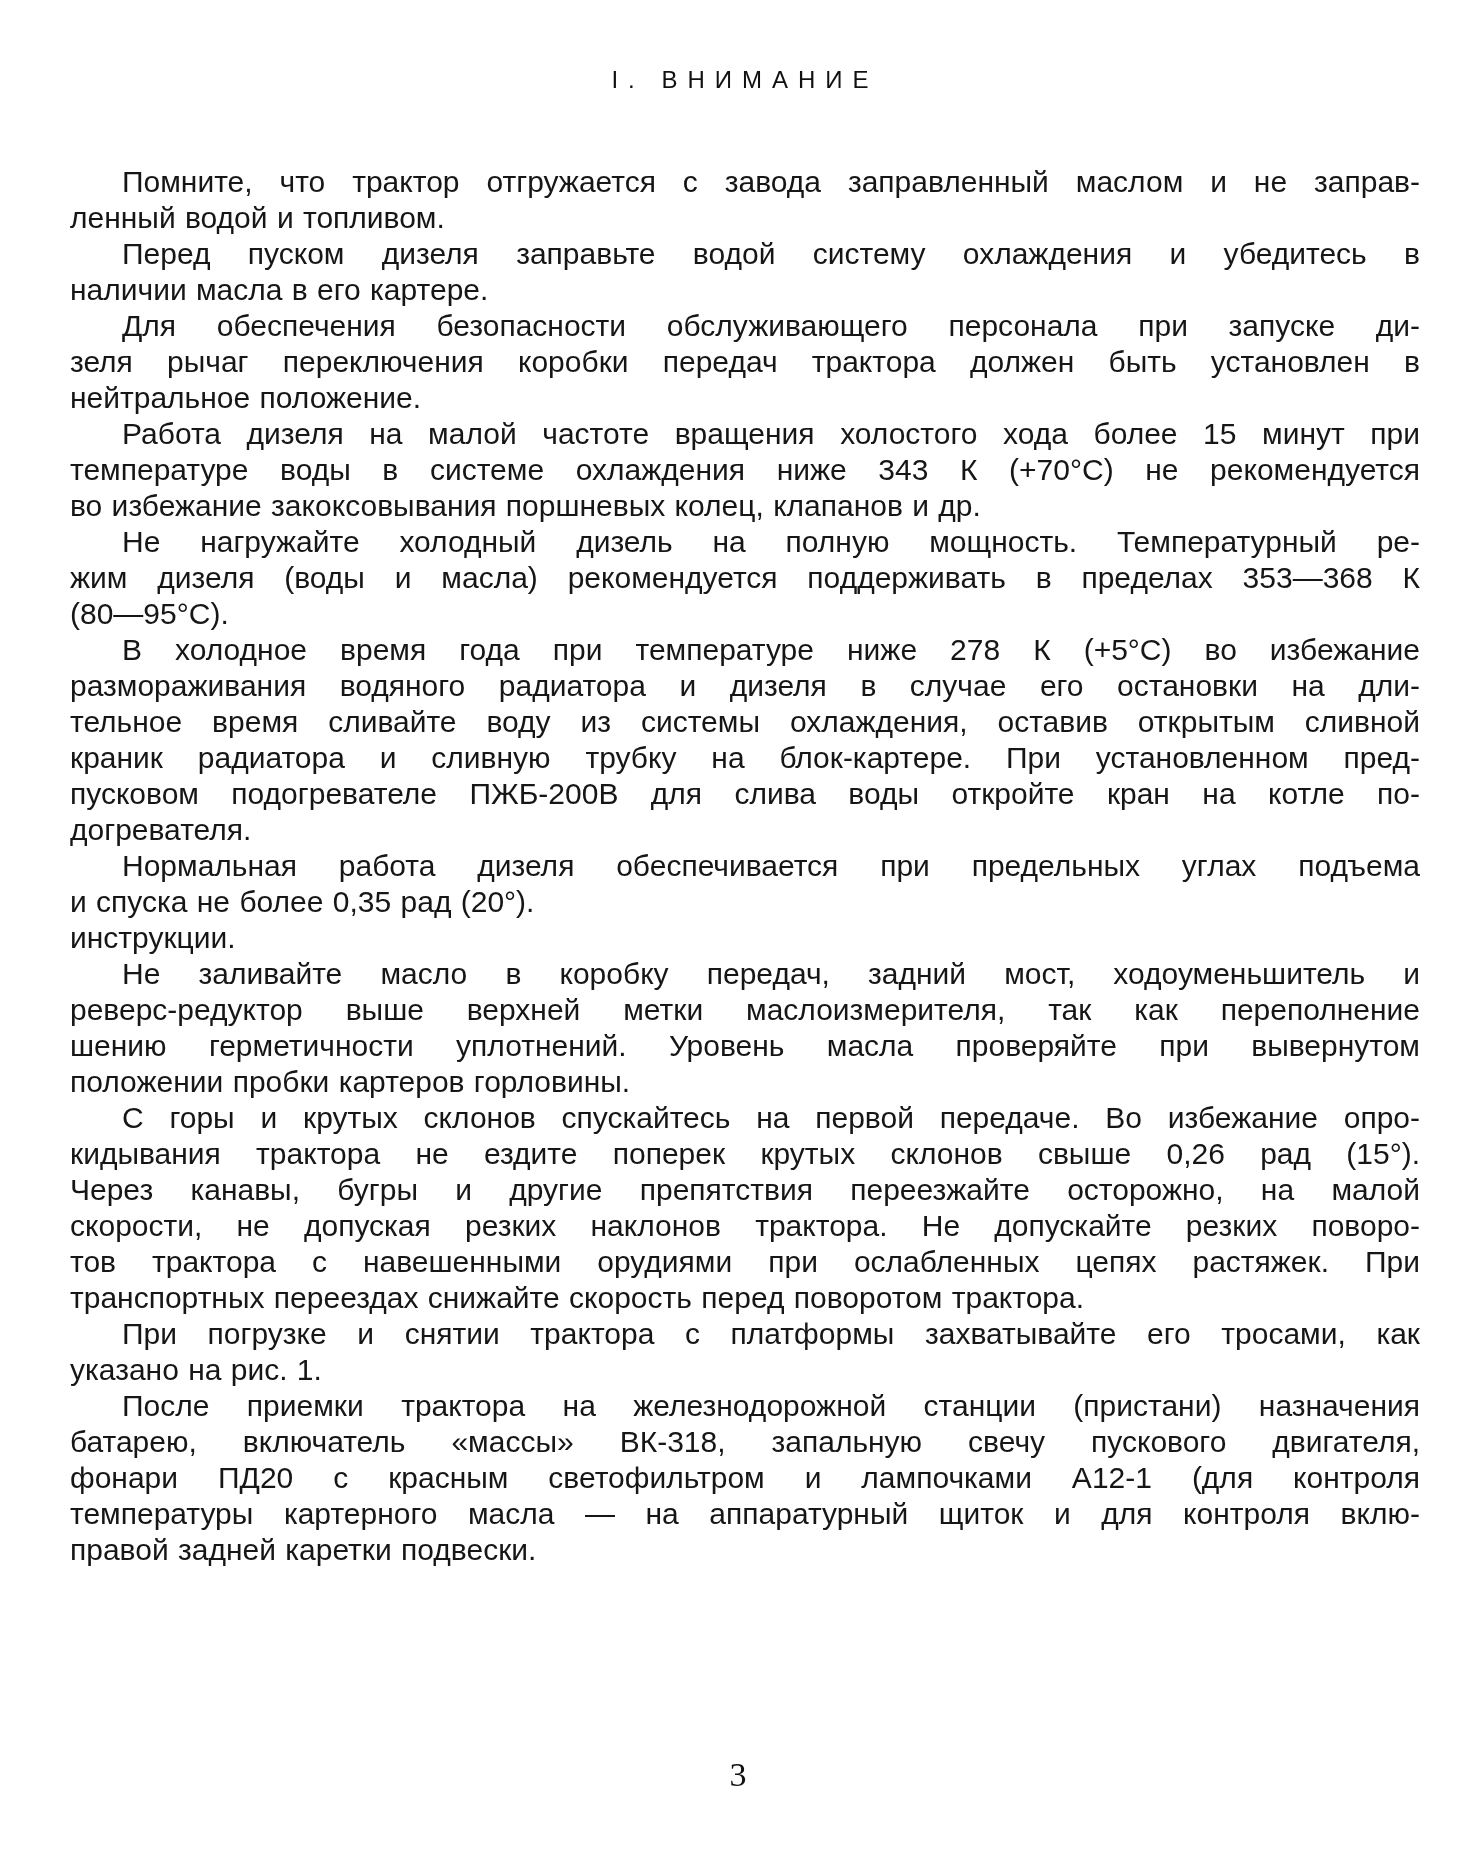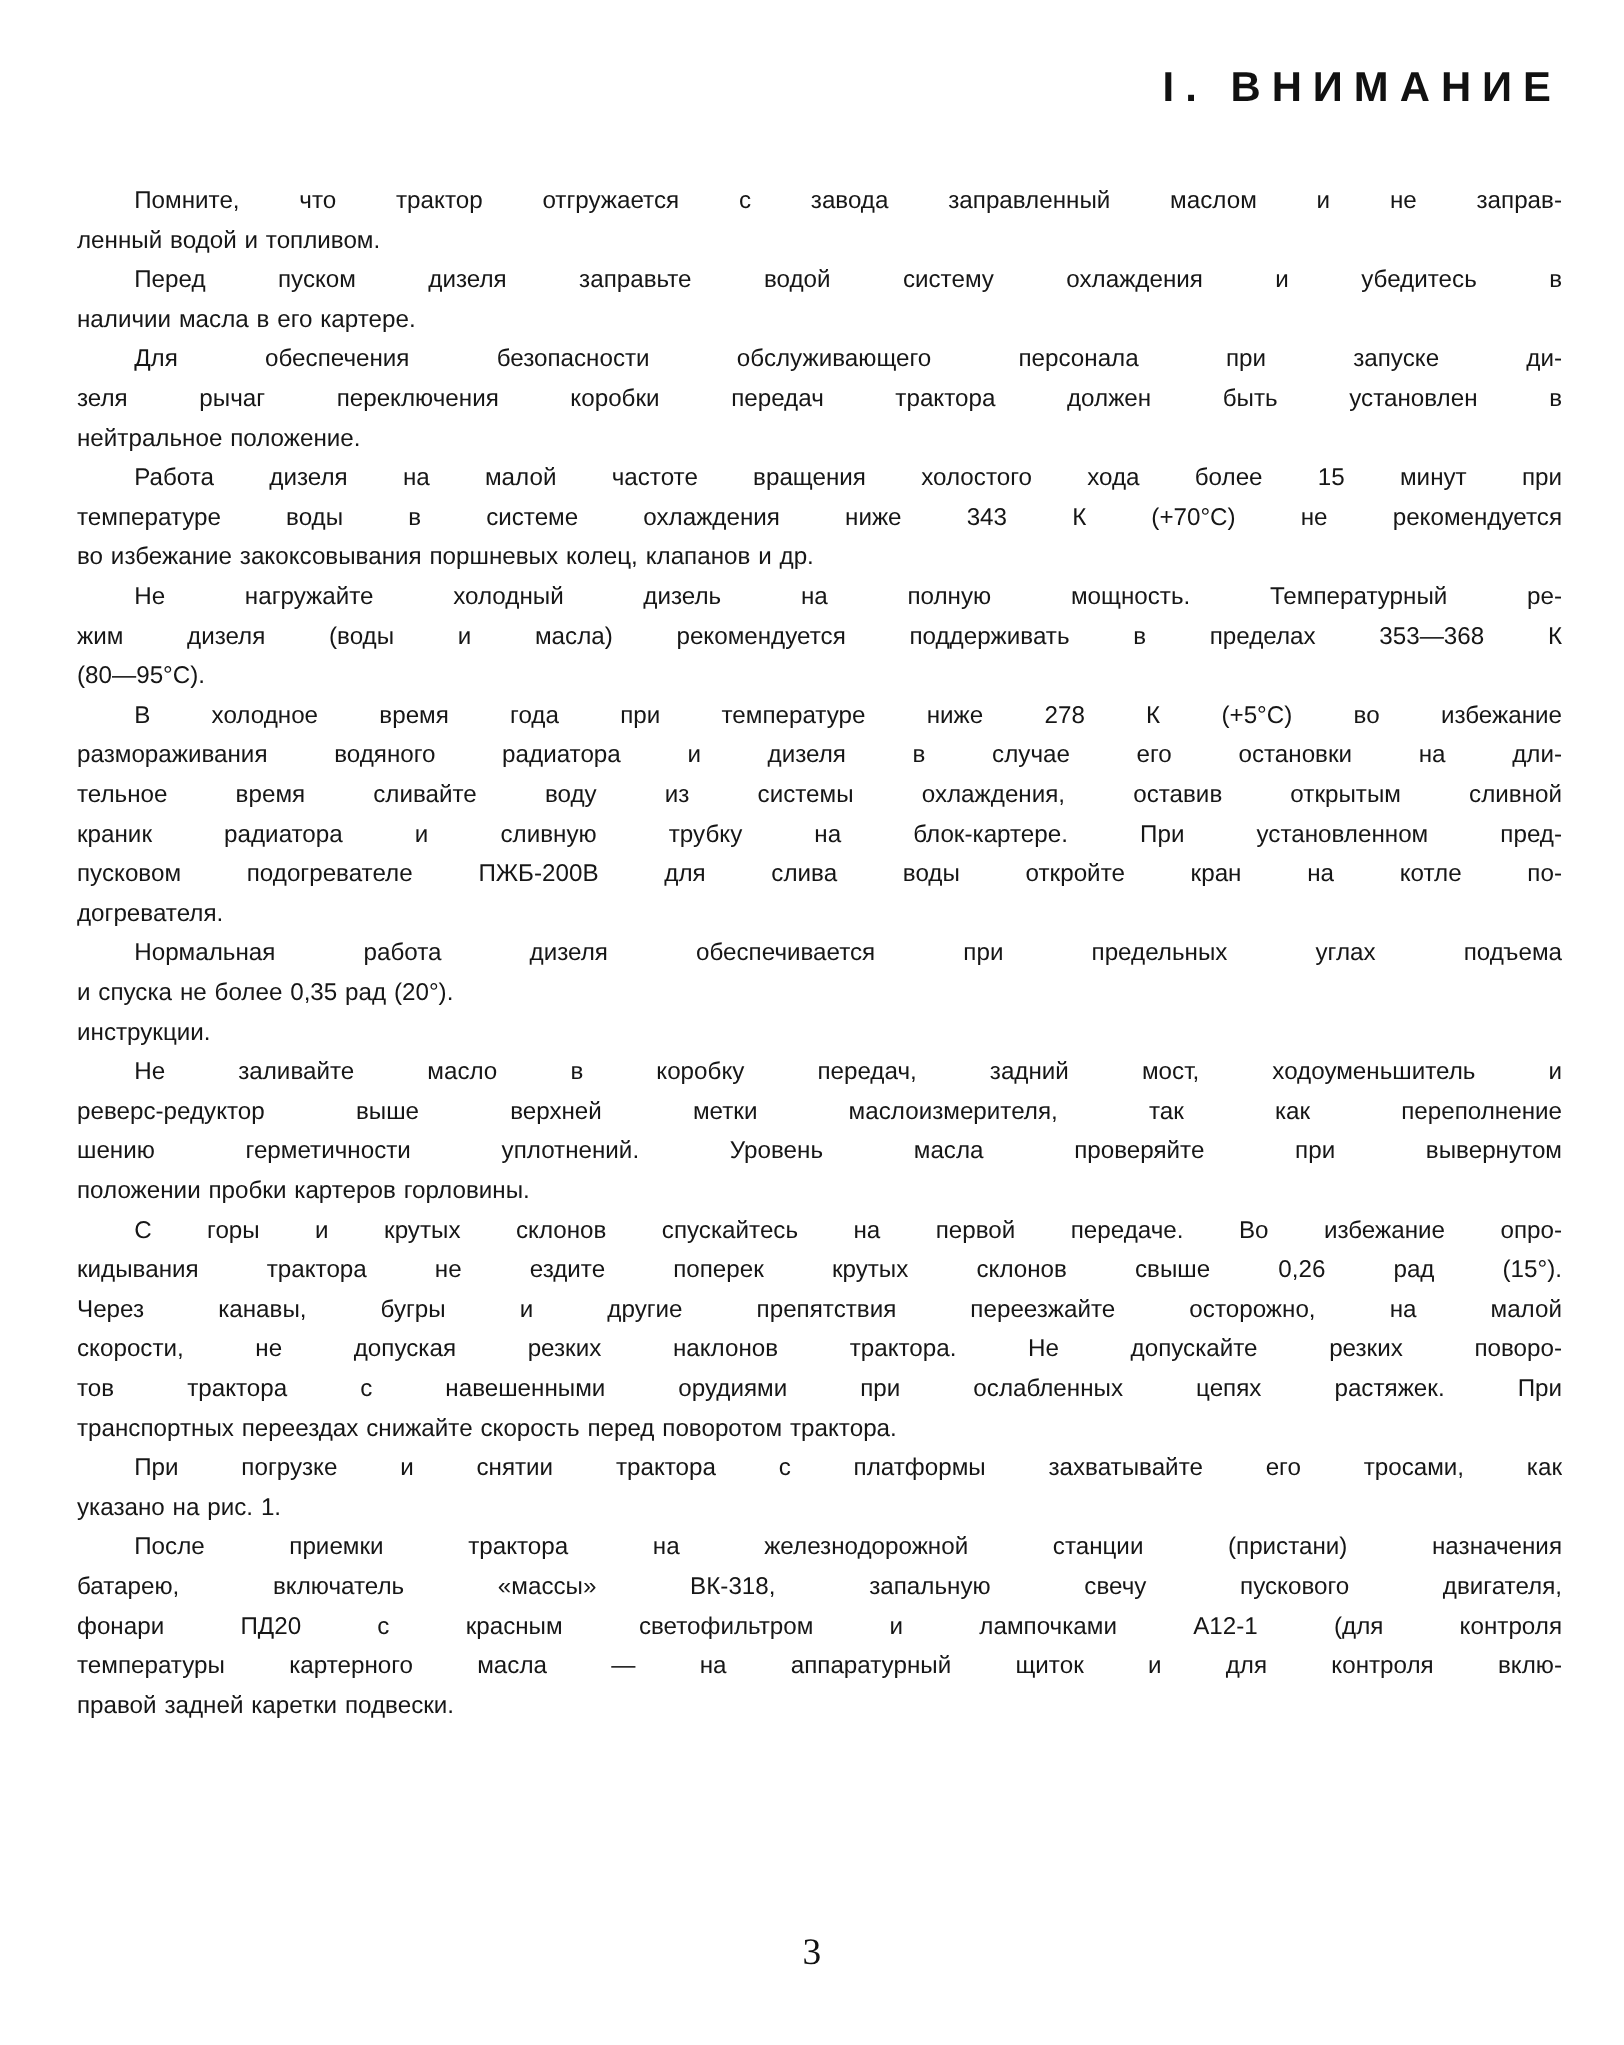--- a/index.html
+++ b/index.html
@@ -14,36 +14,36 @@
     background: #ffffff;
     color: #161616;
     font-family: "Liberation Sans", sans-serif;
     box-sizing: border-box;
     padding: 60px 56px 0 70px;
     overflow: hidden;
   }
   .title {
     margin: 0 0 0 0;
     padding: 0;
-    font-size: 38px;
+    font-size: 24px;
     line-height: 40px;
-    font-weight: bold;
-    text-align: right;
+    font-weight: normal;
+    text-align: center;
     letter-spacing: 10px;
     color: #111111;
   }
   .textblock {
     margin-top: 64px;
   }
   .para {
     margin: 0;
     padding: 0;
   }
   .line {
-    font-size: 22px;
+    font-size: 30px;
     line-height: 36px;
     height: 36px;
     overflow: hidden;
     text-align: justify;
     text-align-last: justify;
     word-spacing: 1px;
     white-space: normal;
   }
   .line.first {
     text-indent: 52px;

